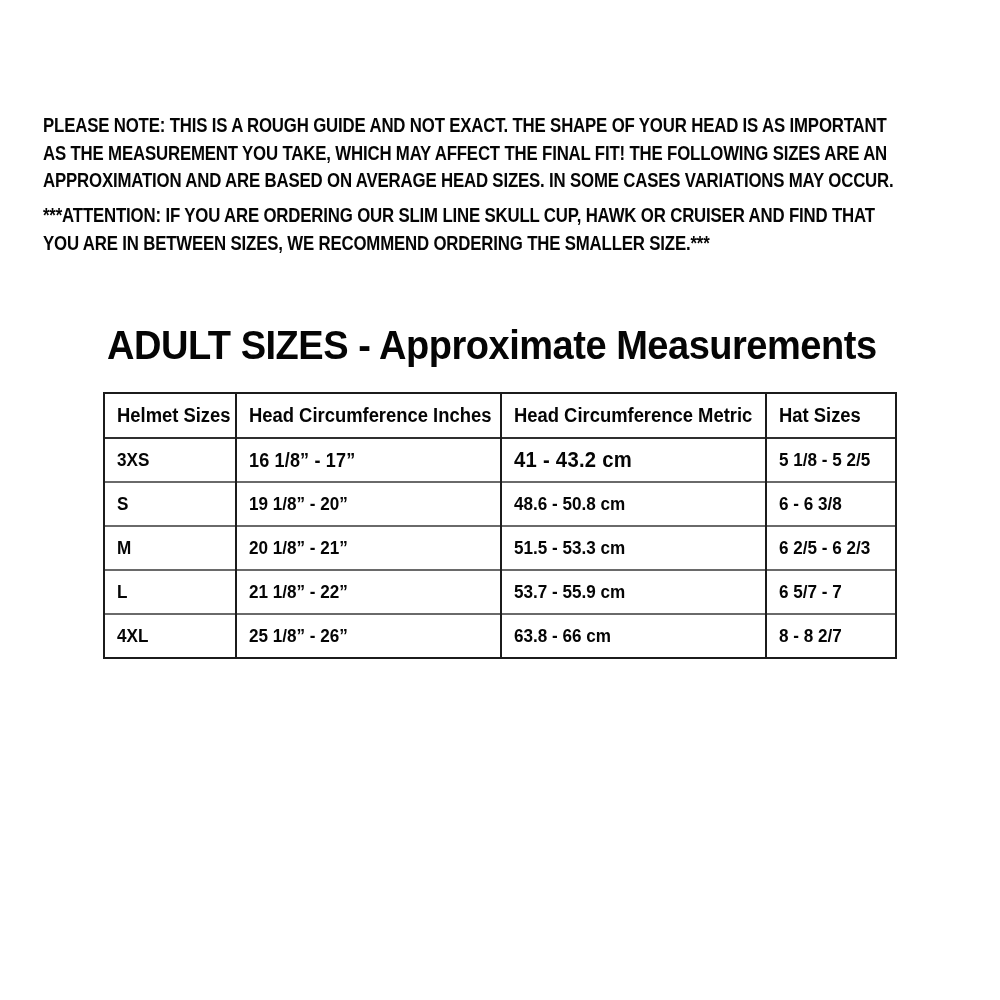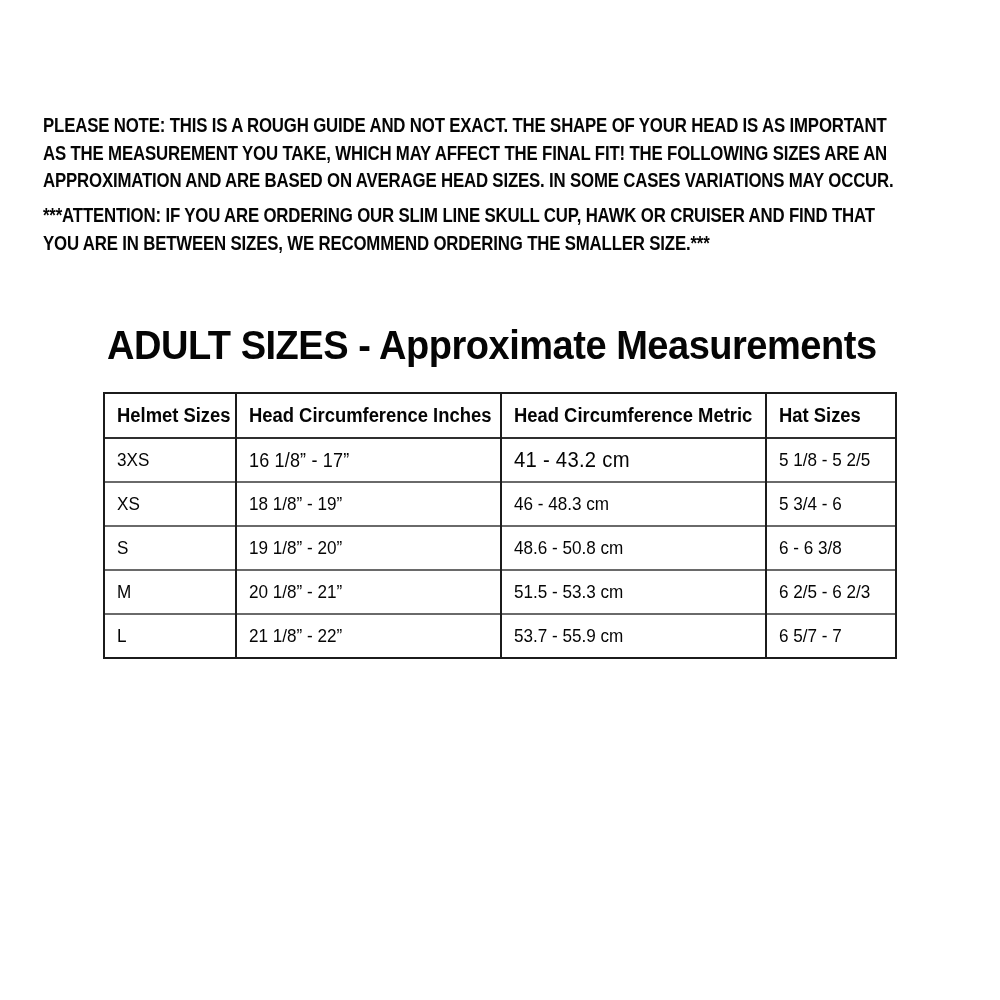--- a/index.html
+++ b/index.html
@@ -69,21 +69,21 @@
   table.size-table thead tr { border-bottom: 2px solid var(--grid-header, #2f2f2f); }
   table.size-table tbody tr:last-child { border-bottom: 2px solid var(--grid-outer, #1b1b1b); }
   table.size-table th {
     height: 43px;
     font-size: 20px;
     font-weight: bold;
   }
   table.size-table td {
     height: 42px;
     font-size: 19px;
-    font-weight: normal;
+    font-weight: bold;
     border-radius: 12px;
   }
   .cond {
     display: inline-block;
     white-space: nowrap;
     transform: scaleX(0.9);
     transform-origin: 0 50%;
   }
   th .cond { transform: scaleX(0.92); }
   .emph { font-size: 20px; letter-spacing: 0.2px; }
@@ -123,39 +123,39 @@
       </tr>
     </thead>
     <tbody id="size-rows">
         <tr>
           <td><span class="cond">3XS</span></td>
           <td><span class="cond emph">16 1/8” - 17”</span></td>
           <td><span class="cond emph-strong">41 - 43.2 cm</span></td>
           <td><span class="cond">5 1/8 - 5 2/5</span></td>
         </tr>
         <tr>
-          <td><span class="cond">XS</span></td>
-          <td><span class="cond">18 1/8” - 19”</span></td>
-          <td><span class="cond">46 - 48.3 cm</span></td>
-          <td><span class="cond">5 3/4 - 6</span></td>
-        </tr>
-        <tr>
           <td><span class="cond">S</span></td>
           <td><span class="cond">19 1/8” - 20”</span></td>
           <td><span class="cond">48.6 - 50.8 cm</span></td>
           <td><span class="cond">6 - 6 3/8</span></td>
         </tr>
         <tr>
           <td><span class="cond">M</span></td>
           <td><span class="cond">20 1/8” - 21”</span></td>
           <td><span class="cond">51.5 - 53.3 cm</span></td>
           <td><span class="cond">6 2/5 - 6 2/3</span></td>
         </tr>
         <tr>
           <td><span class="cond">L</span></td>
           <td><span class="cond">21 1/8” - 22”</span></td>
           <td><span class="cond">53.7 - 55.9 cm</span></td>
           <td><span class="cond">6 5/7 - 7</span></td>
         </tr>
+        <tr>
+          <td><span class="cond">4XL</span></td>
+          <td><span class="cond">25 1/8” - 26”</span></td>
+          <td><span class="cond">63.8 - 66 cm</span></td>
+          <td><span class="cond">8 - 8 2/7</span></td>
+        </tr>
       </tbody>
   </table>
 
 </div>
 
 </body></html>

